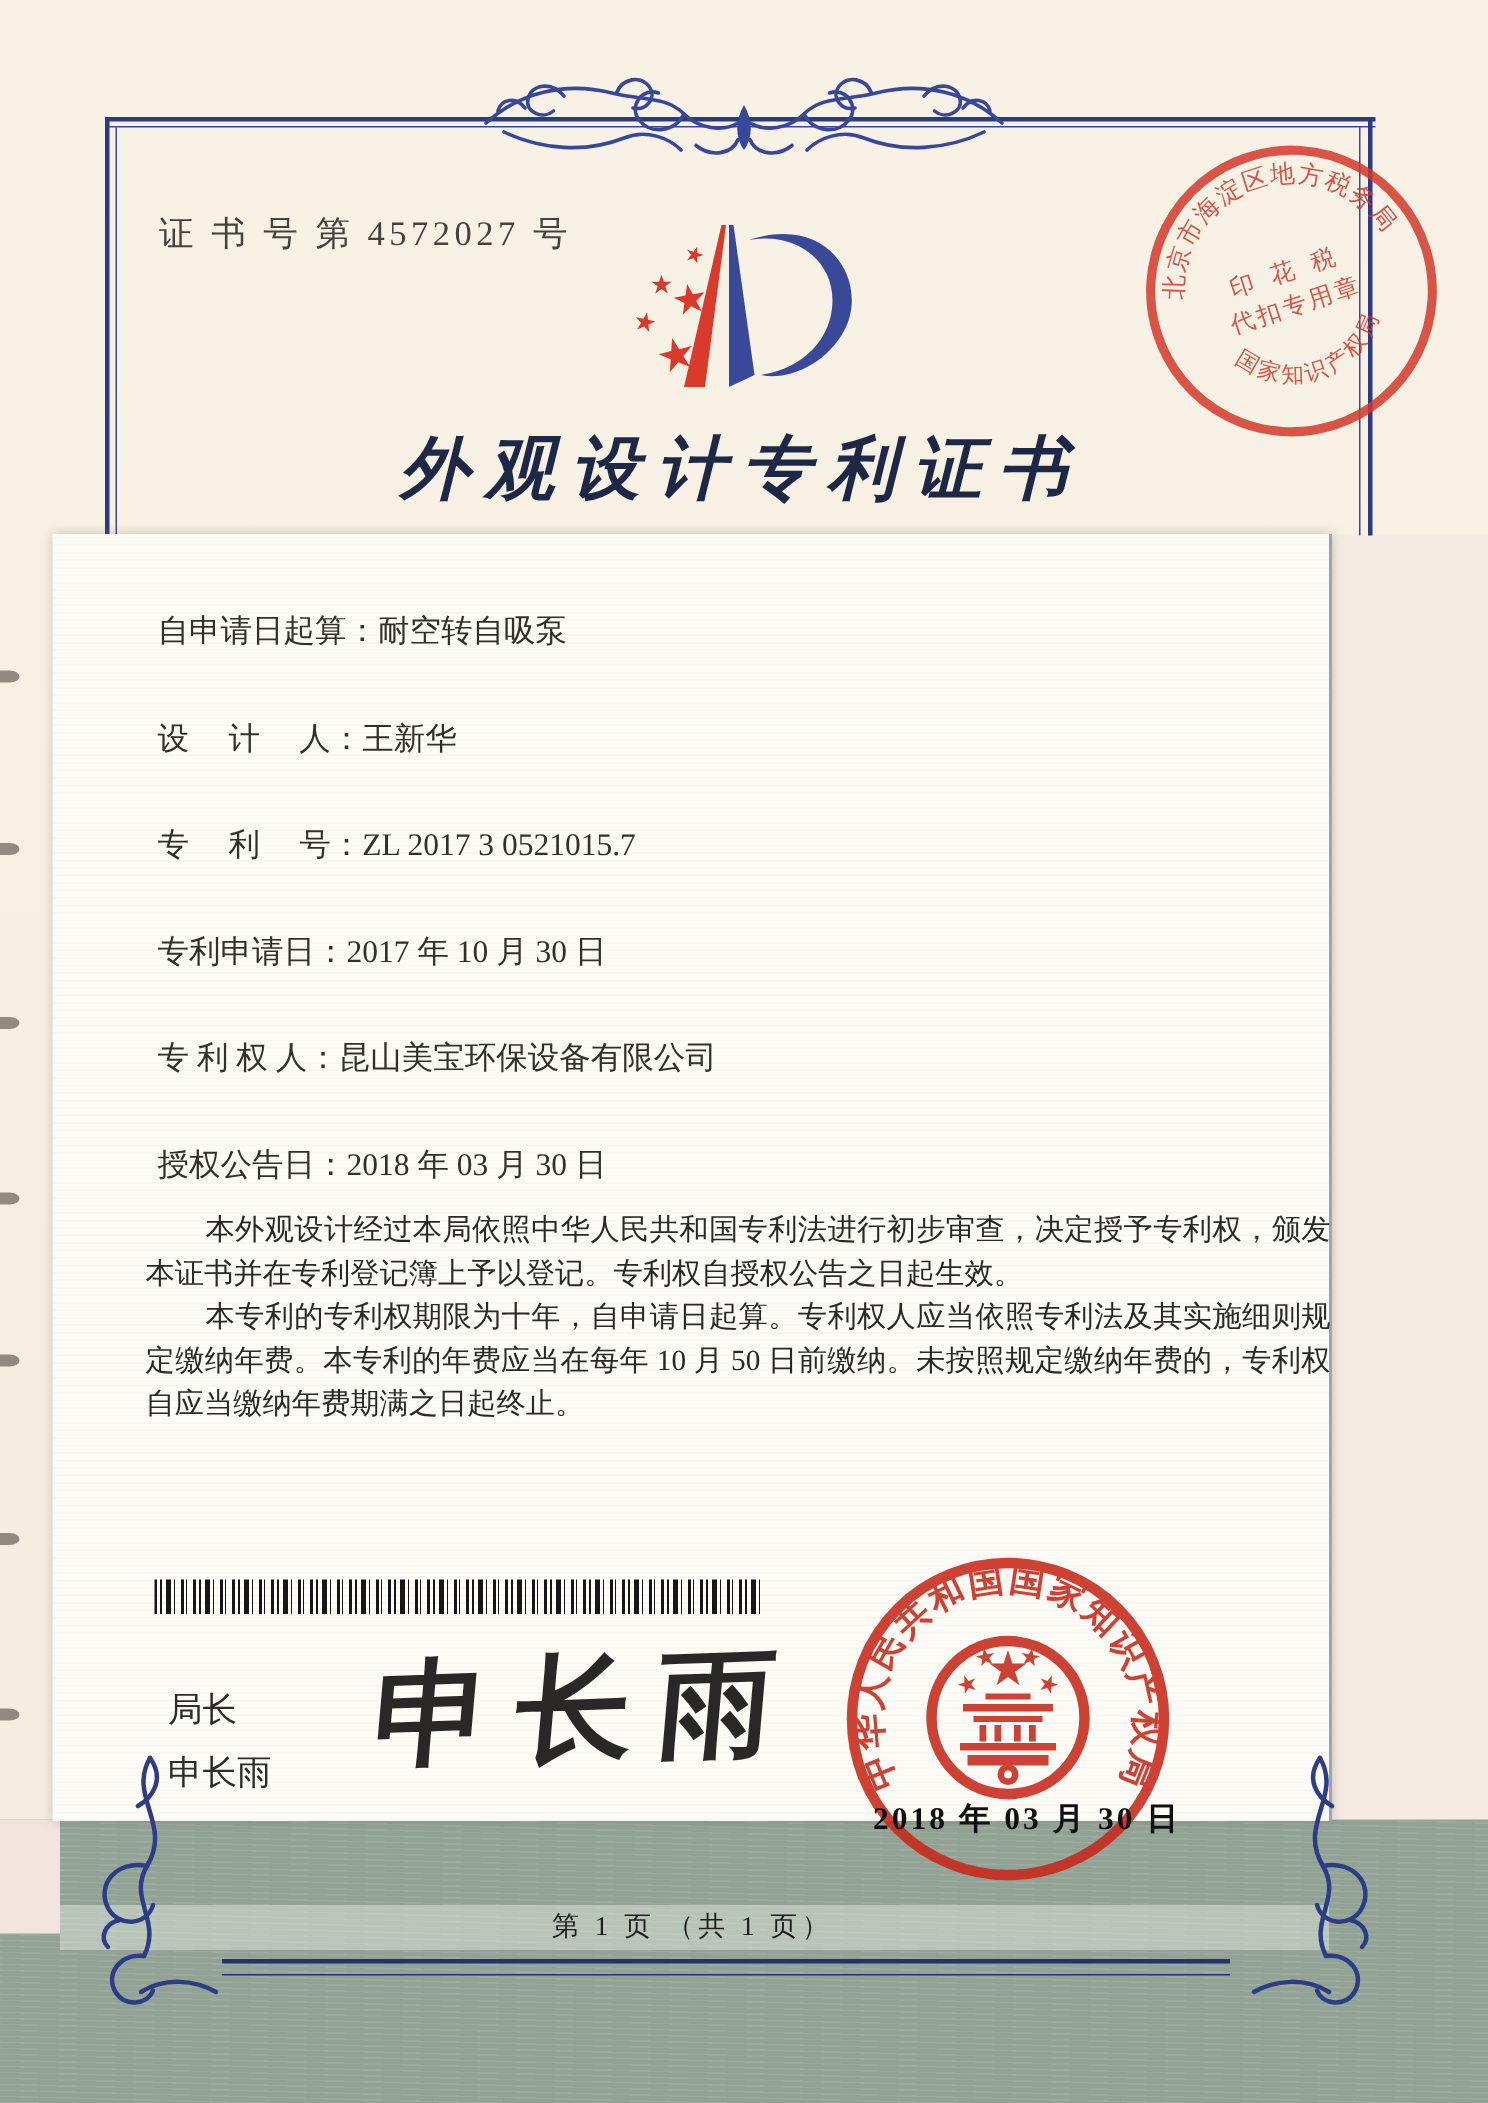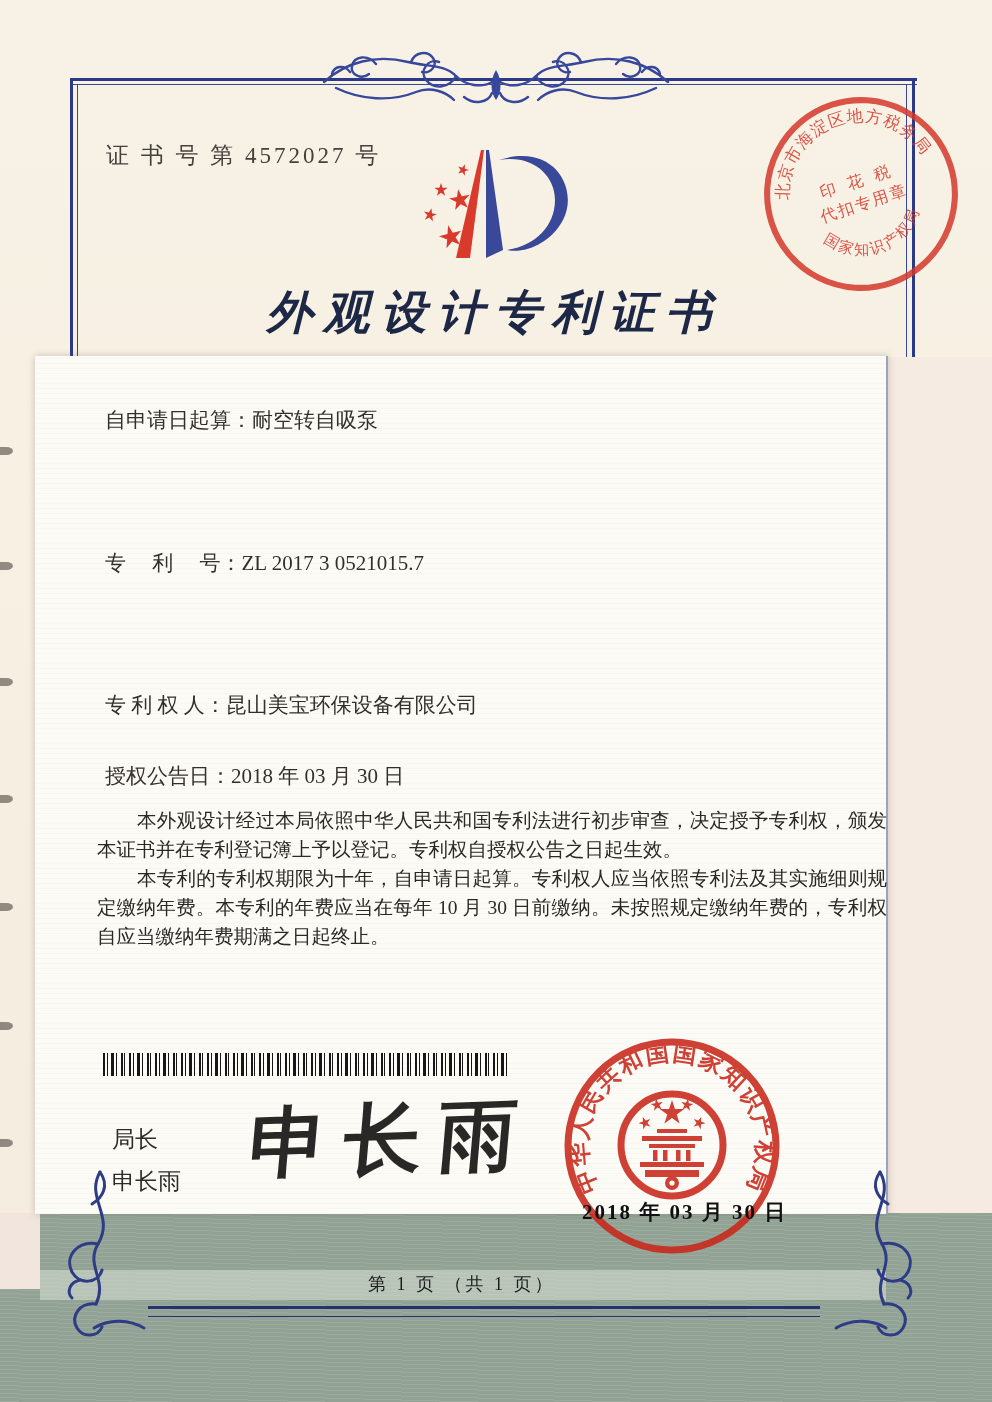--- a/index.html
+++ b/index.html
@@ -127,27 +127,29 @@
       </text>
       <text x="105" y="97" font-size="16" fill="#d4382b" text-anchor="middle" letter-spacing="4">印 花 税</text>
       <text x="105" y="120" font-size="16" fill="#d4382b" text-anchor="middle" letter-spacing="2">代扣专用章</text>
     </g>
   </svg>
 
   <div class="abs right-sliver"></div>
 
   <div class="abs page">
     <div class="row" style="top:50px"><span>自申请日起算：</span><span>耐空转自吸泵</span></div>
+    <div class="row" style="top:122px"><span>设　 计　 人：</span><span>王新华</span></div>
     <div class="row" style="top:193px"><span>专　 利　 号：</span><span>ZL 2017 3 0521015.7</span></div>
+    <div class="row" style="top:264px"><span>专利申请日：</span><span>2017 年 10 月 30 日</span></div>
     <div class="row" style="top:335px"><span>专 利 权 人：</span><span>昆山美宝环保设备有限公司</span></div>
     <div class="row" style="top:406px"><span>授权公告日：</span><span>2018 年 03 月 30 日</span></div>
 
     <div class="paras">
       <p>本外观设计经过本局依照中华人民共和国专利法进行初步审查，决定授予专利权，颁发本证书并在专利登记簿上予以登记。专利权自授权公告之日起生效。</p>
-      <p>本专利的专利权期限为十年，自申请日起算。专利权人应当依照专利法及其实施细则规定缴纳年费。本专利的年费应当在每年 10 月 30 日前缴纳。未按照规定缴纳年费的，专利权自应当缴纳年费期满之日起终止。</p>
+      <p>本专利的专利权期限为十年，自申请日起算。专利权人应当依照专利法及其实施细则规定缴纳年费。本专利的年费应当在每年 10 月 50 日前缴纳。未按照规定缴纳年费的，专利权自应当缴纳年费期满之日起终止。</p>
     </div>
 
     <div class="barcode"></div>
     <div class="director-label">局长</div>
     <div class="director-name">申长雨</div>
     <div class="signature">申长雨</div>
   </div>
 
   <div class="abs band"></div>
   <div class="abs band-pink"></div>

